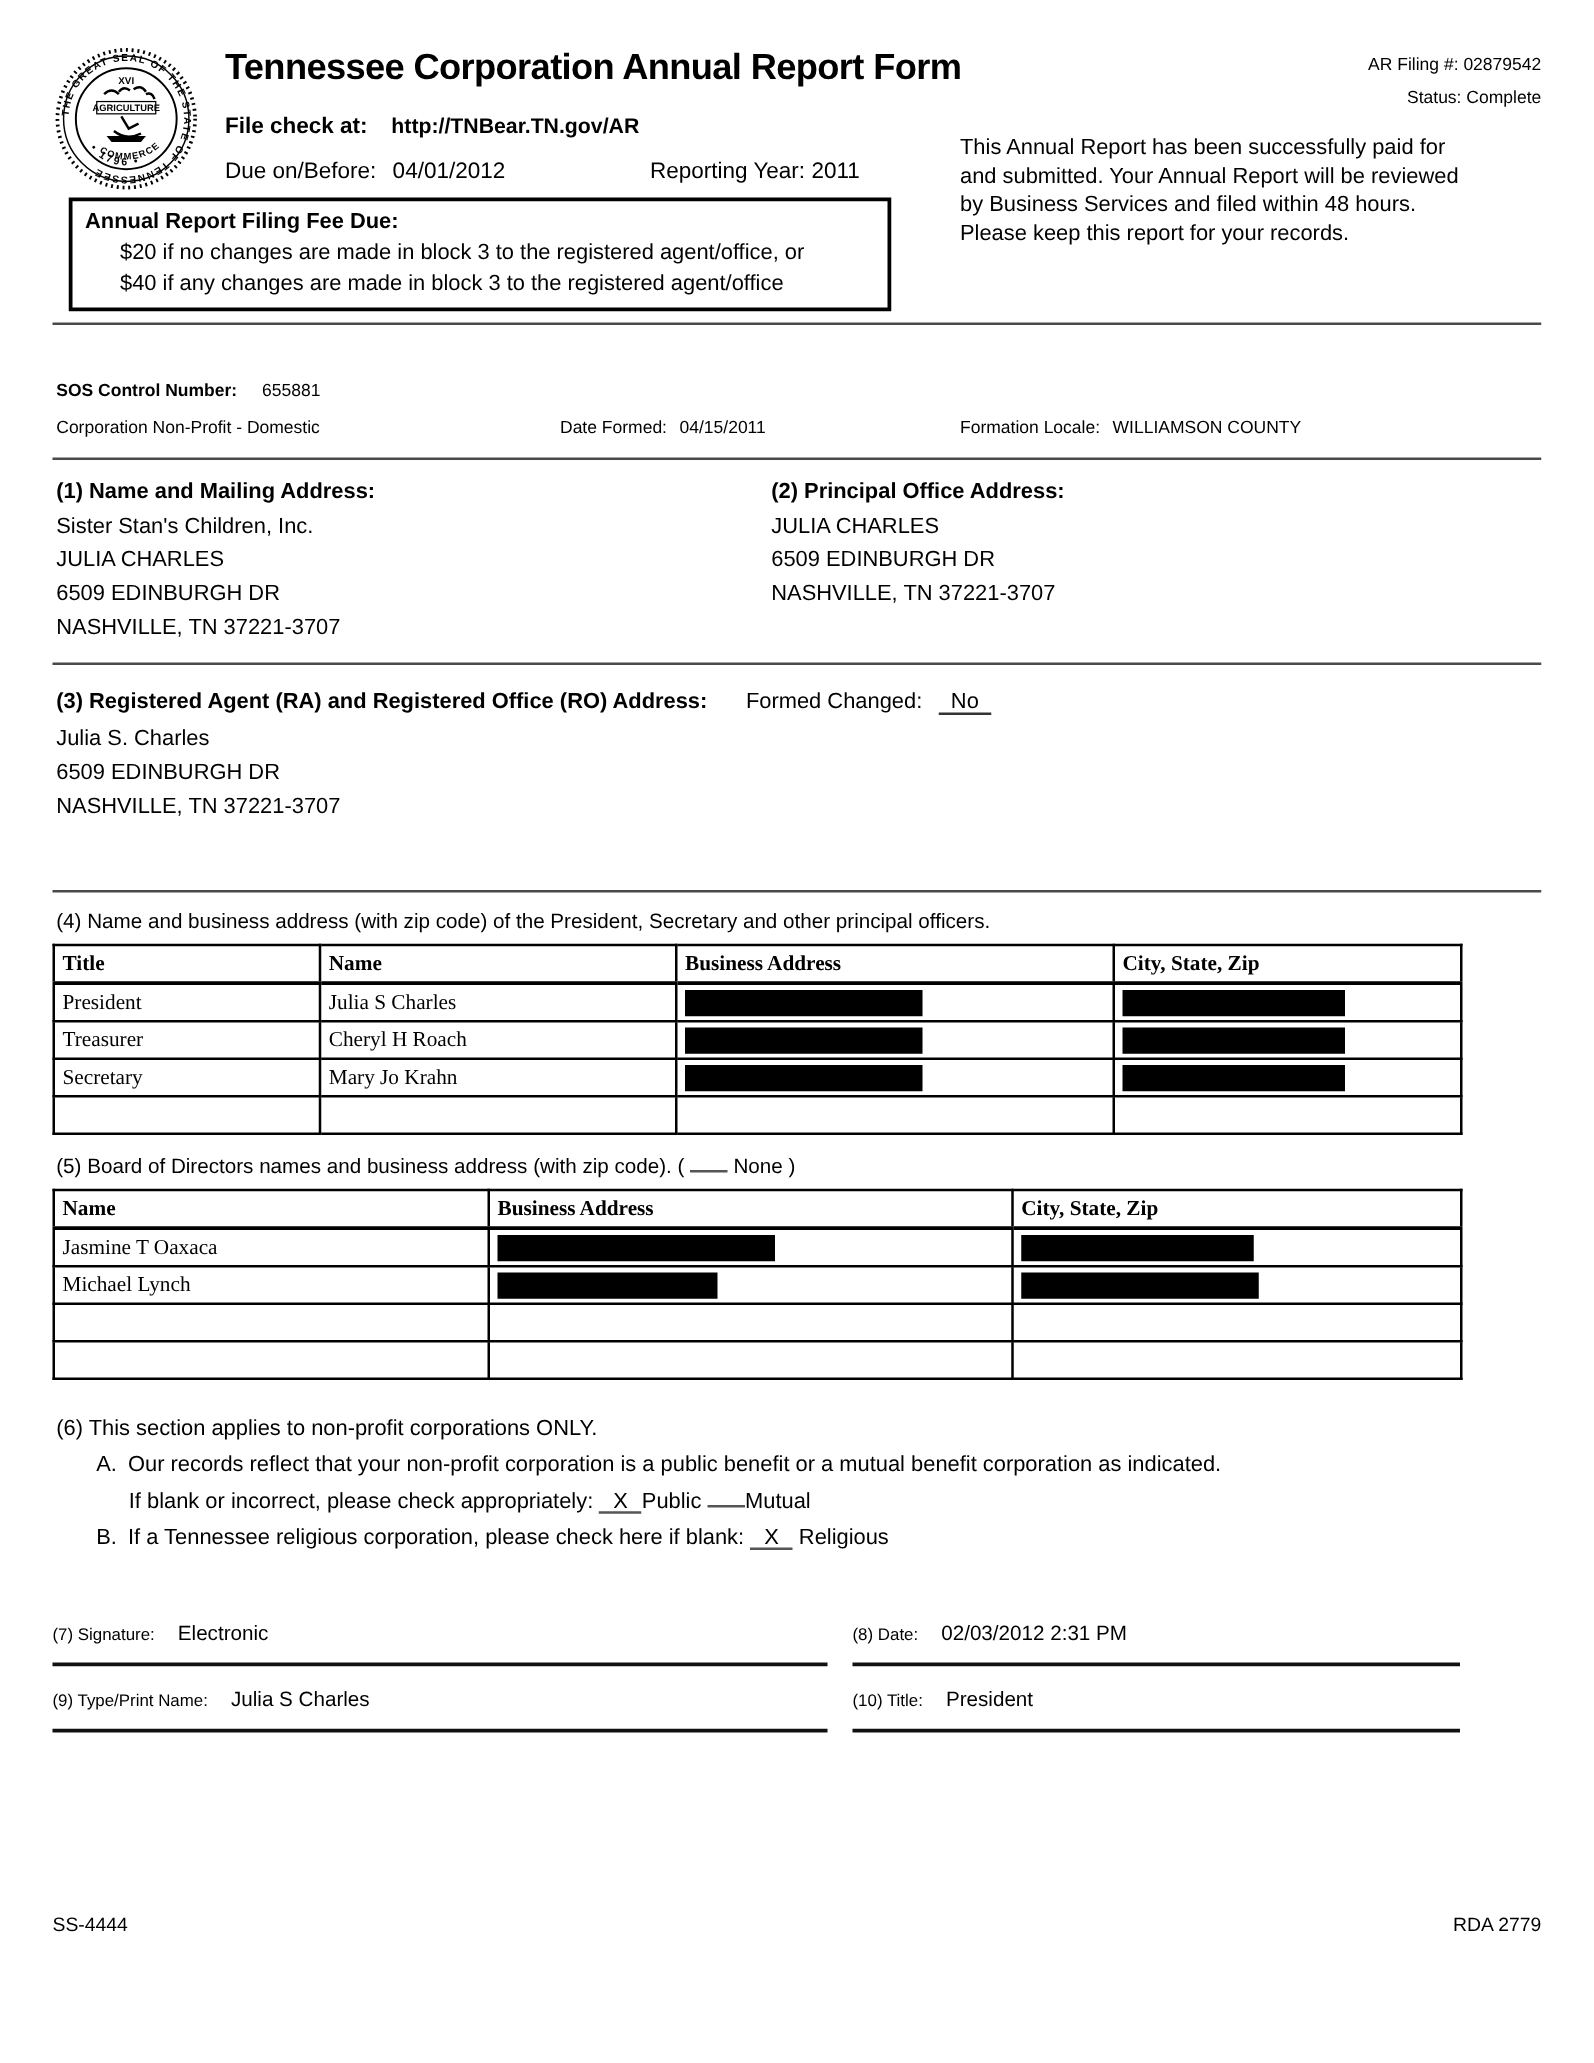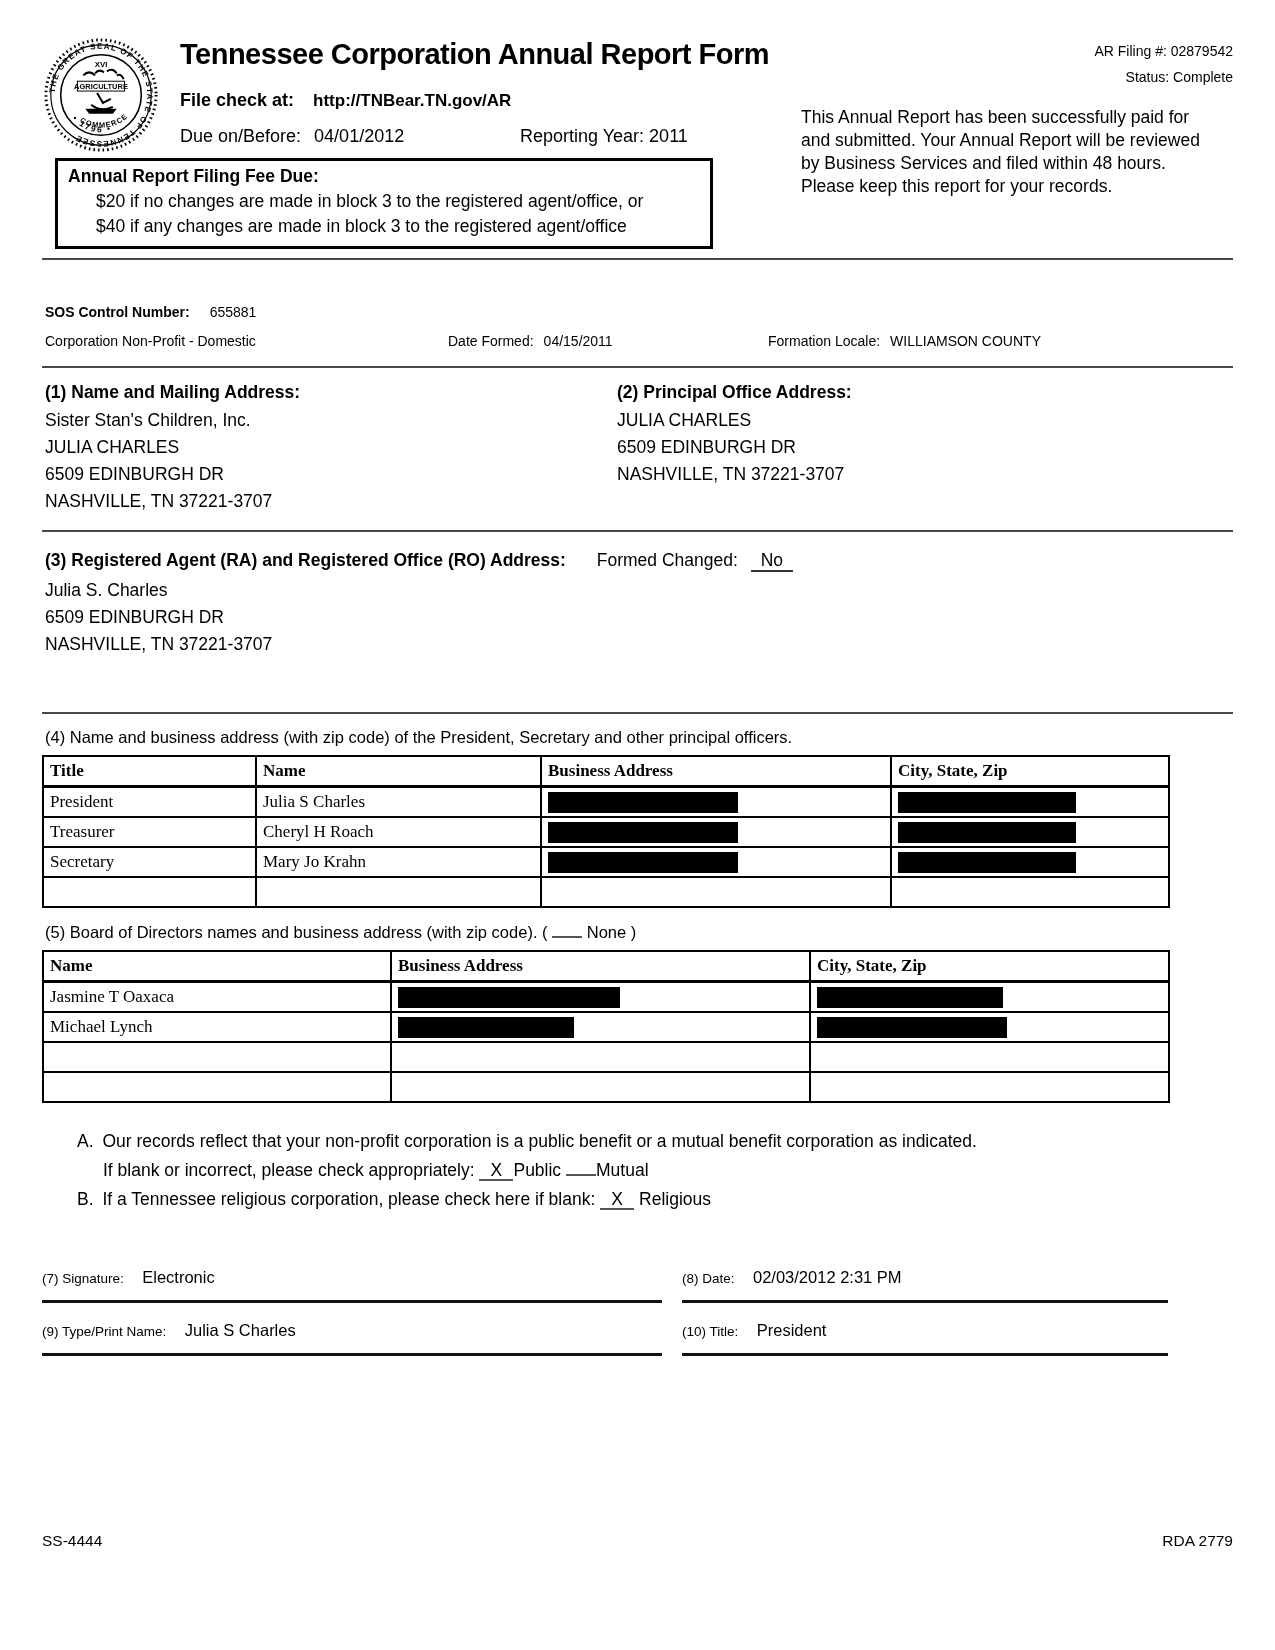--- a/index.html
+++ b/index.html
@@ -8,21 +8,21 @@
   
   .header{position:relative;height:222px;}
   .seal{position:absolute;left:0;top:0;width:118px;height:118px;}
   .title{position:absolute;left:138px;top:2px;font-size:29px;font-weight:bold;letter-spacing:-0.5px;white-space:nowrap;}
   .file-online{position:absolute;left:138px;top:54px;font-size:18px;font-weight:bold;}
   .file-online .url{margin-left:14px;font-size:17px;}
   .due-row{position:absolute;left:138px;top:90px;font-size:18px;white-space:nowrap;}
   .due-row .val{margin-left:8px;}
   .rep-year{position:absolute;left:478px;top:90px;font-size:18px;white-space:nowrap;}
   .ar-info{position:absolute;right:0;top:2px;text-align:right;font-size:14px;line-height:26px;}
-  .confirmation{position:absolute;left:726px;top:70px;width:408px;font-size:17.5px;line-height:23px;margin-left:33px;}
+  .confirmation{position:absolute;left:726px;top:70px;width:408px;font-size:17.5px;line-height:23px;}
   .fee-box{position:absolute;left:13px;top:122px;width:632px;border:3px solid #000;padding:5px 10px 9px 10px;}
   .fee-box .fee-title{font-size:17.5px;font-weight:bold;}
   .fee-box .fee-line{font-size:17.5px;padding-left:28px;margin-top:4px;white-space:nowrap;}
   
   .hr{border:none;border-top:2px solid #4a4a4a;margin:0;}
   .hr-1{margin-top:0px;}
   
   .sos{position:relative;margin-top:44px;height:62px;font-size:14px;}
   .sos .row1{position:absolute;left:3px;top:0;}
   .sos .row1 b{margin-right:20px;}
@@ -270,20 +270,21 @@
     </tr>
     <tr>
       <td></td>
       <td></td>
       <td></td>
     </tr>
   </tbody>
     </table>
 
   <div class="sec6">
+    <div>(6) This section applies to non-profit corporations ONLY.</div>
     <div class="ind1">
       <span class="lead">A.</span>
       <span>Our records reflect that your non-profit corporation is a public benefit or a mutual benefit corporation as indicated.</span>
     </div>
     <div class="ind2">
       <span>If blank or incorrect, please check appropriately:</span>
       <span class="mark-underline">X</span><span>Public</span>
       <span class="mark-underline empty"></span><span>Mutual</span>
     </div>
     <div class="ind1">

